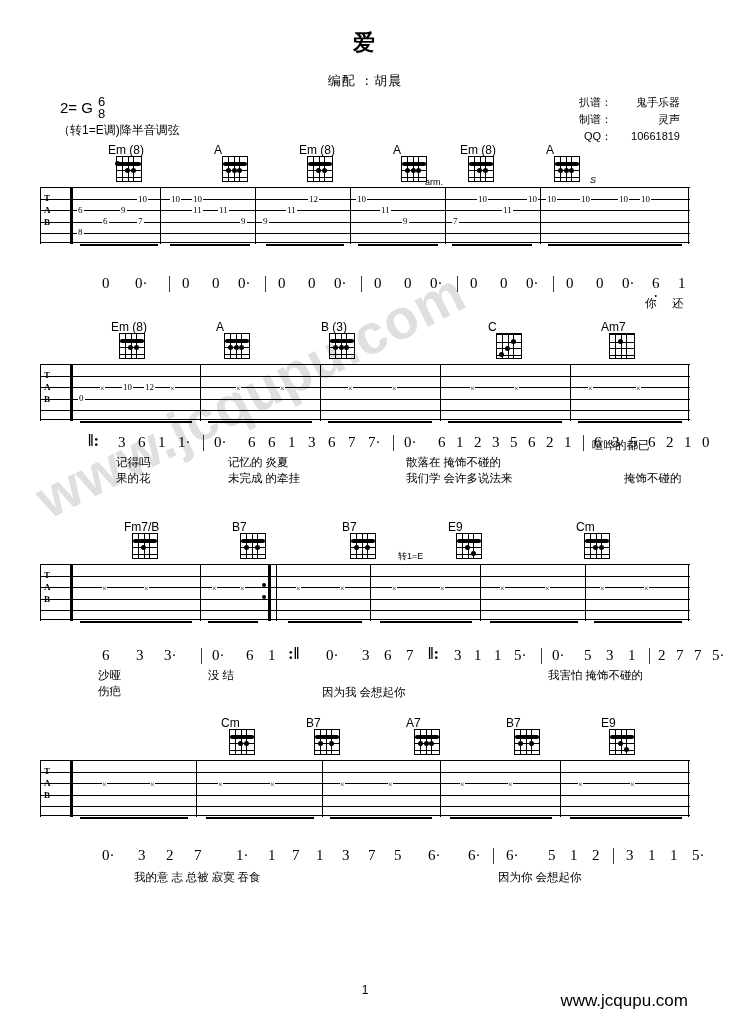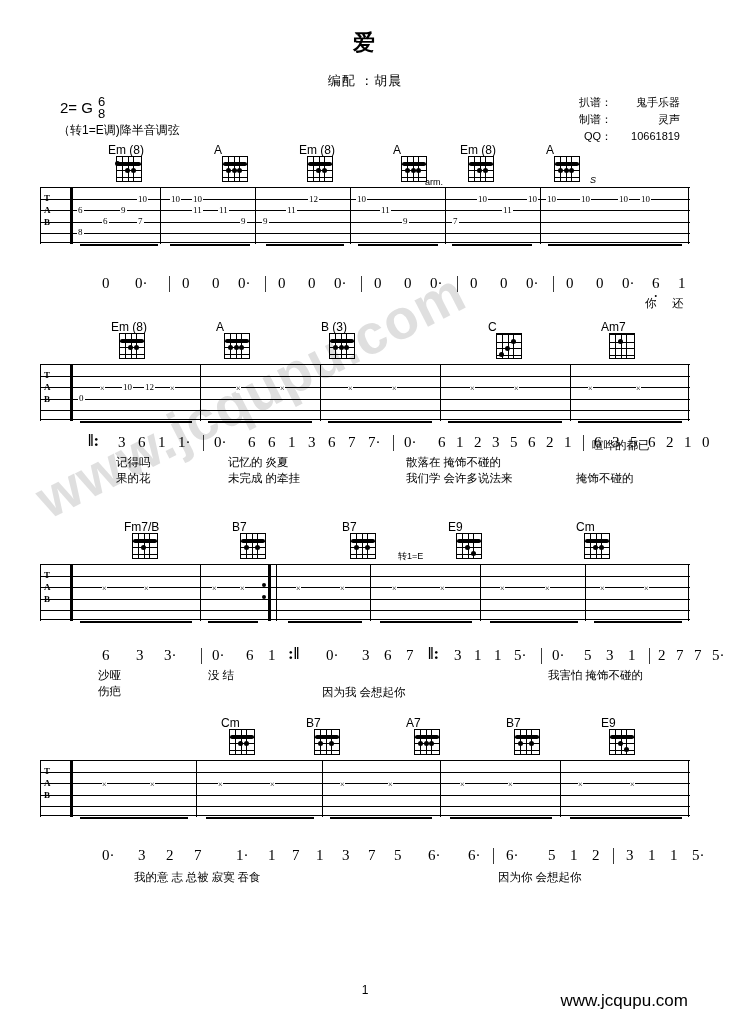--- a/index.html
+++ b/index.html
@@ -571,21 +571,21 @@
     <div class="mnote" style="left:662px; top:2px;">0</div>
 
     <div class="lyric" style="left:76px; top:24px;">记得吗</div>
     <div class="lyric" style="left:188px; top:24px;">记忆的  炎夏</div>
     <div class="lyric" style="left:366px; top:24px;">散落在  掩饰不碰的</div>
     <div class="lyric" style="left:552px; top:7px;">喧哗的都已</div>
 
     <div class="lyric" style="left:76px; top:40px;">果的花</div>
     <div class="lyric" style="left:188px; top:40px;">未完成  的牵挂</div>
     <div class="lyric" style="left:366px; top:40px;">我们学  会许多说法来</div>
-    <div class="lyric" style="left:536px; top:40px;">掩饰不碰的</div>
+    <div class="lyric" style="left:584px; top:40px;">掩饰不碰的</div>
   </div>
 
   <div class="system" style="top:522px; height:165px;">
     <div class="chord" style="left:88px; top:0;">
       <div class="cname">Fm7/B</div>
       <div class="grid nonut">
         <div class="v v1"></div>
           <div class="v v2"></div>
           <div class="v v3"></div>
         <div class="h h1"></div>

